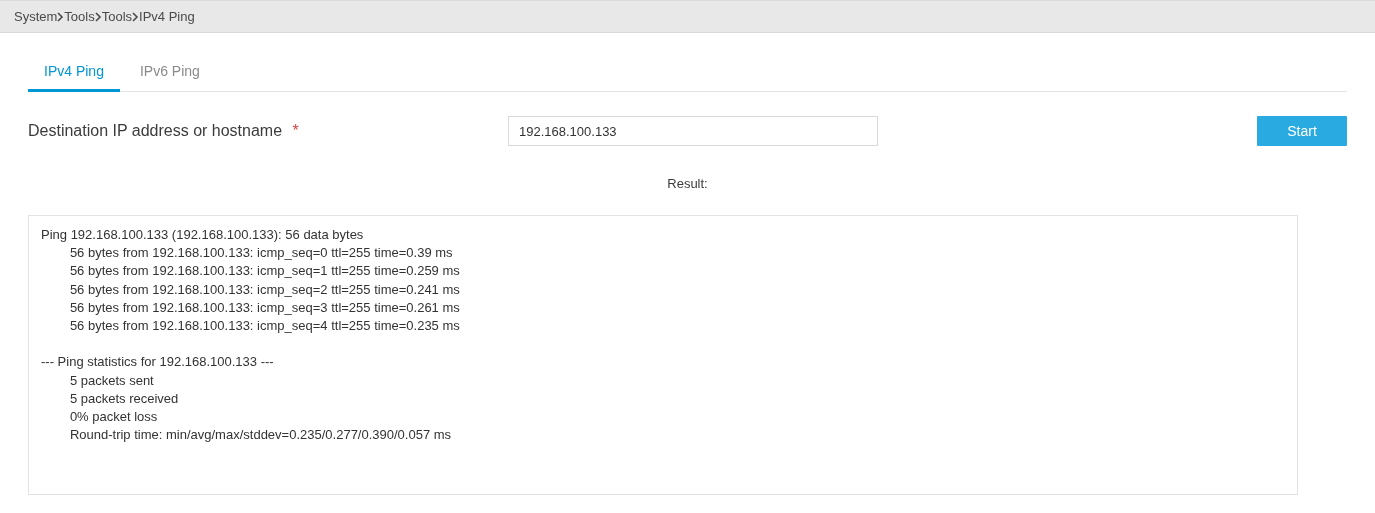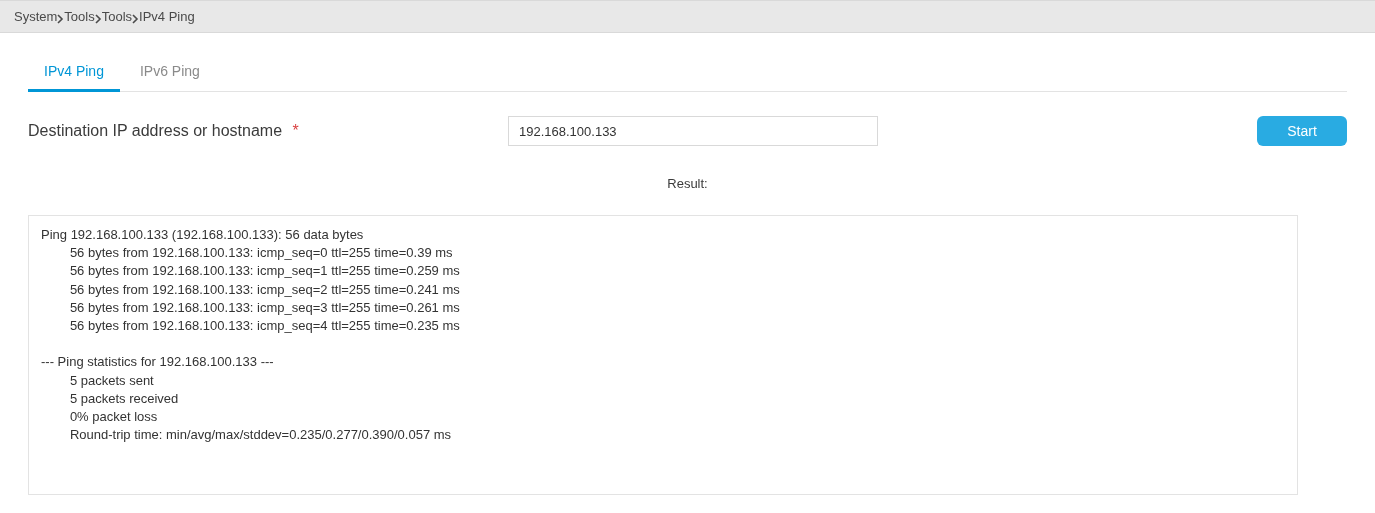--- a/index.html
+++ b/index.html
@@ -9,21 +9,21 @@
     color: #333;
     background: #fff;
   }
   .breadcrumb-bar {
     background: #e8e8e8;
     border: 1px solid #d9d9d9;
     border-left: none;
     border-right: none;
     padding: 8px 14px;
     display: flex;
-    align-items: flex-end;
+    align-items: center;
     font-size: 13px;
     color: #4a4a4a;
   }
   .breadcrumb-bar .crumb {
     color: #4a4a4a;
   }
   .breadcrumb-bar svg { display:block; }
   .content {
     padding: 0 28px;
   }
@@ -77,21 +77,21 @@
   }
   .start-btn {
     margin-left: auto;
     background: #29abe2;
     color: #fff;
     border: none;
     height: 30px;
     width: 90px;
     font-size: 14px;
     cursor: pointer;
-    border-radius: 6px;
+    border-radius: 1px;
   }
   .result-label {
     margin-top: 30px;
     font-size: 13px;
     color: #3b3b3b;
     text-align: center;
   }
   .result-box {
     margin-top: 24px;
     border: 1px solid #e3e3e3;

